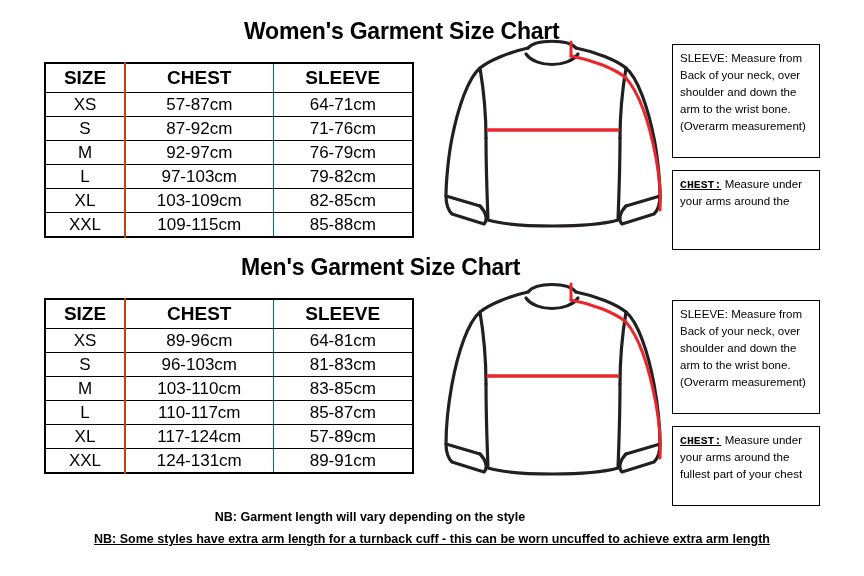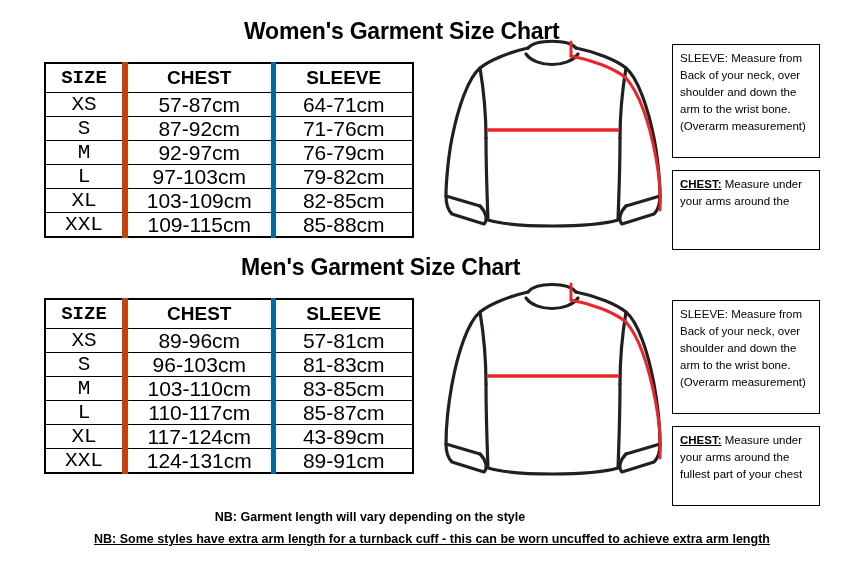--- a/index.html
+++ b/index.html
@@ -39,57 +39,56 @@
     border: 2px solid #000;
     table-layout: fixed;
   }
   #table-women { left: 44px; top: 62px; width: 368px; }
   #table-men   { left: 44px; top: 298px; width: 368px; }
   .size-table col.c-size { width: 80px; }
   .size-table col.c-chest { width: 148px; }
   .size-table col.c-sleeve { width: 140px; }
   .size-table th, .size-table td {
     text-align: center;
-    font-size: 21px;
+    font-size: 17px;
     padding: 0;
     height: 23px;
     line-height: 23px;
   }
   .size-table thead th {
     font-weight: bold;
     font-size: 19px;
     height: 28px;
     line-height: 28px;
     border-bottom: 1px solid #000;
   }
   .size-table td.col-size, .size-table th.col-size {
-    border-right: 6px solid #c2410c;
-    font-family: Liberation Mono, monospace;
+    border-right: 2px solid #c2410c;
   }
   .size-table td.col-chest, .size-table th.col-chest {
-    border-right: 5px solid #0369a1;
+    border-right: 1px solid #0369a1;
   }
   .size-table tbody tr td {
     border-bottom: 1px solid #000;
   }
   .size-table tbody tr:last-child td {
     border-bottom: none;
   }
 
   
   .note-box {
     position: absolute;
     border: 1px solid #000;
     box-sizing: border-box;
     padding: 5px 7px 12px 7px;
     font-size: 11.5px;
     line-height: 17px;
   }
   .note-box .nb-line { white-space: nowrap; }
-  .note-box .lbl { font-weight: bold; text-decoration: underline; }
+  .note-box .lbl { font-weight: bold; text-decoration: underline; font-family: Liberation Mono, monospace; }
   #note-sleeve-women { left: 672px; top: 44px; width: 148px; height: 114px; }
   #note-chest-women  { left: 672px; top: 170px; width: 148px; height: 80px; }
   #note-sleeve-men   { left: 672px; top: 300px; width: 148px; height: 114px; }
   #note-chest-men    { left: 672px; top: 426px; width: 148px; height: 80px; }
 
   
   .garment {
     position: absolute;
   }
   #garment-women { left: 440px; top: 34px; }
@@ -224,41 +223,41 @@
       <tr>
         <th class="col-size">SIZE</th>
         <th class="col-chest">CHEST</th>
         <th class="col-sleeve">SLEEVE</th>
       </tr>
     </thead>
     <tbody>
       <tr>
         <td class="col-size">XS</td>
         <td class="col-chest">89-96cm</td>
-        <td class="col-sleeve">57-81cm</td>
+        <td class="col-sleeve">64-81cm</td>
       </tr>
       <tr>
         <td class="col-size">S</td>
         <td class="col-chest">96-103cm</td>
         <td class="col-sleeve">81-83cm</td>
       </tr>
       <tr>
         <td class="col-size">M</td>
         <td class="col-chest">103-110cm</td>
         <td class="col-sleeve">83-85cm</td>
       </tr>
       <tr>
         <td class="col-size">L</td>
         <td class="col-chest">110-117cm</td>
         <td class="col-sleeve">85-87cm</td>
       </tr>
       <tr>
         <td class="col-size">XL</td>
         <td class="col-chest">117-124cm</td>
-        <td class="col-sleeve">43-89cm</td>
+        <td class="col-sleeve">57-89cm</td>
       </tr>
       <tr>
         <td class="col-size">XXL</td>
         <td class="col-chest">124-131cm</td>
         <td class="col-sleeve">89-91cm</td>
       </tr>
     </tbody>
   </table>
 
   <div class="garment" id="garment-men">

